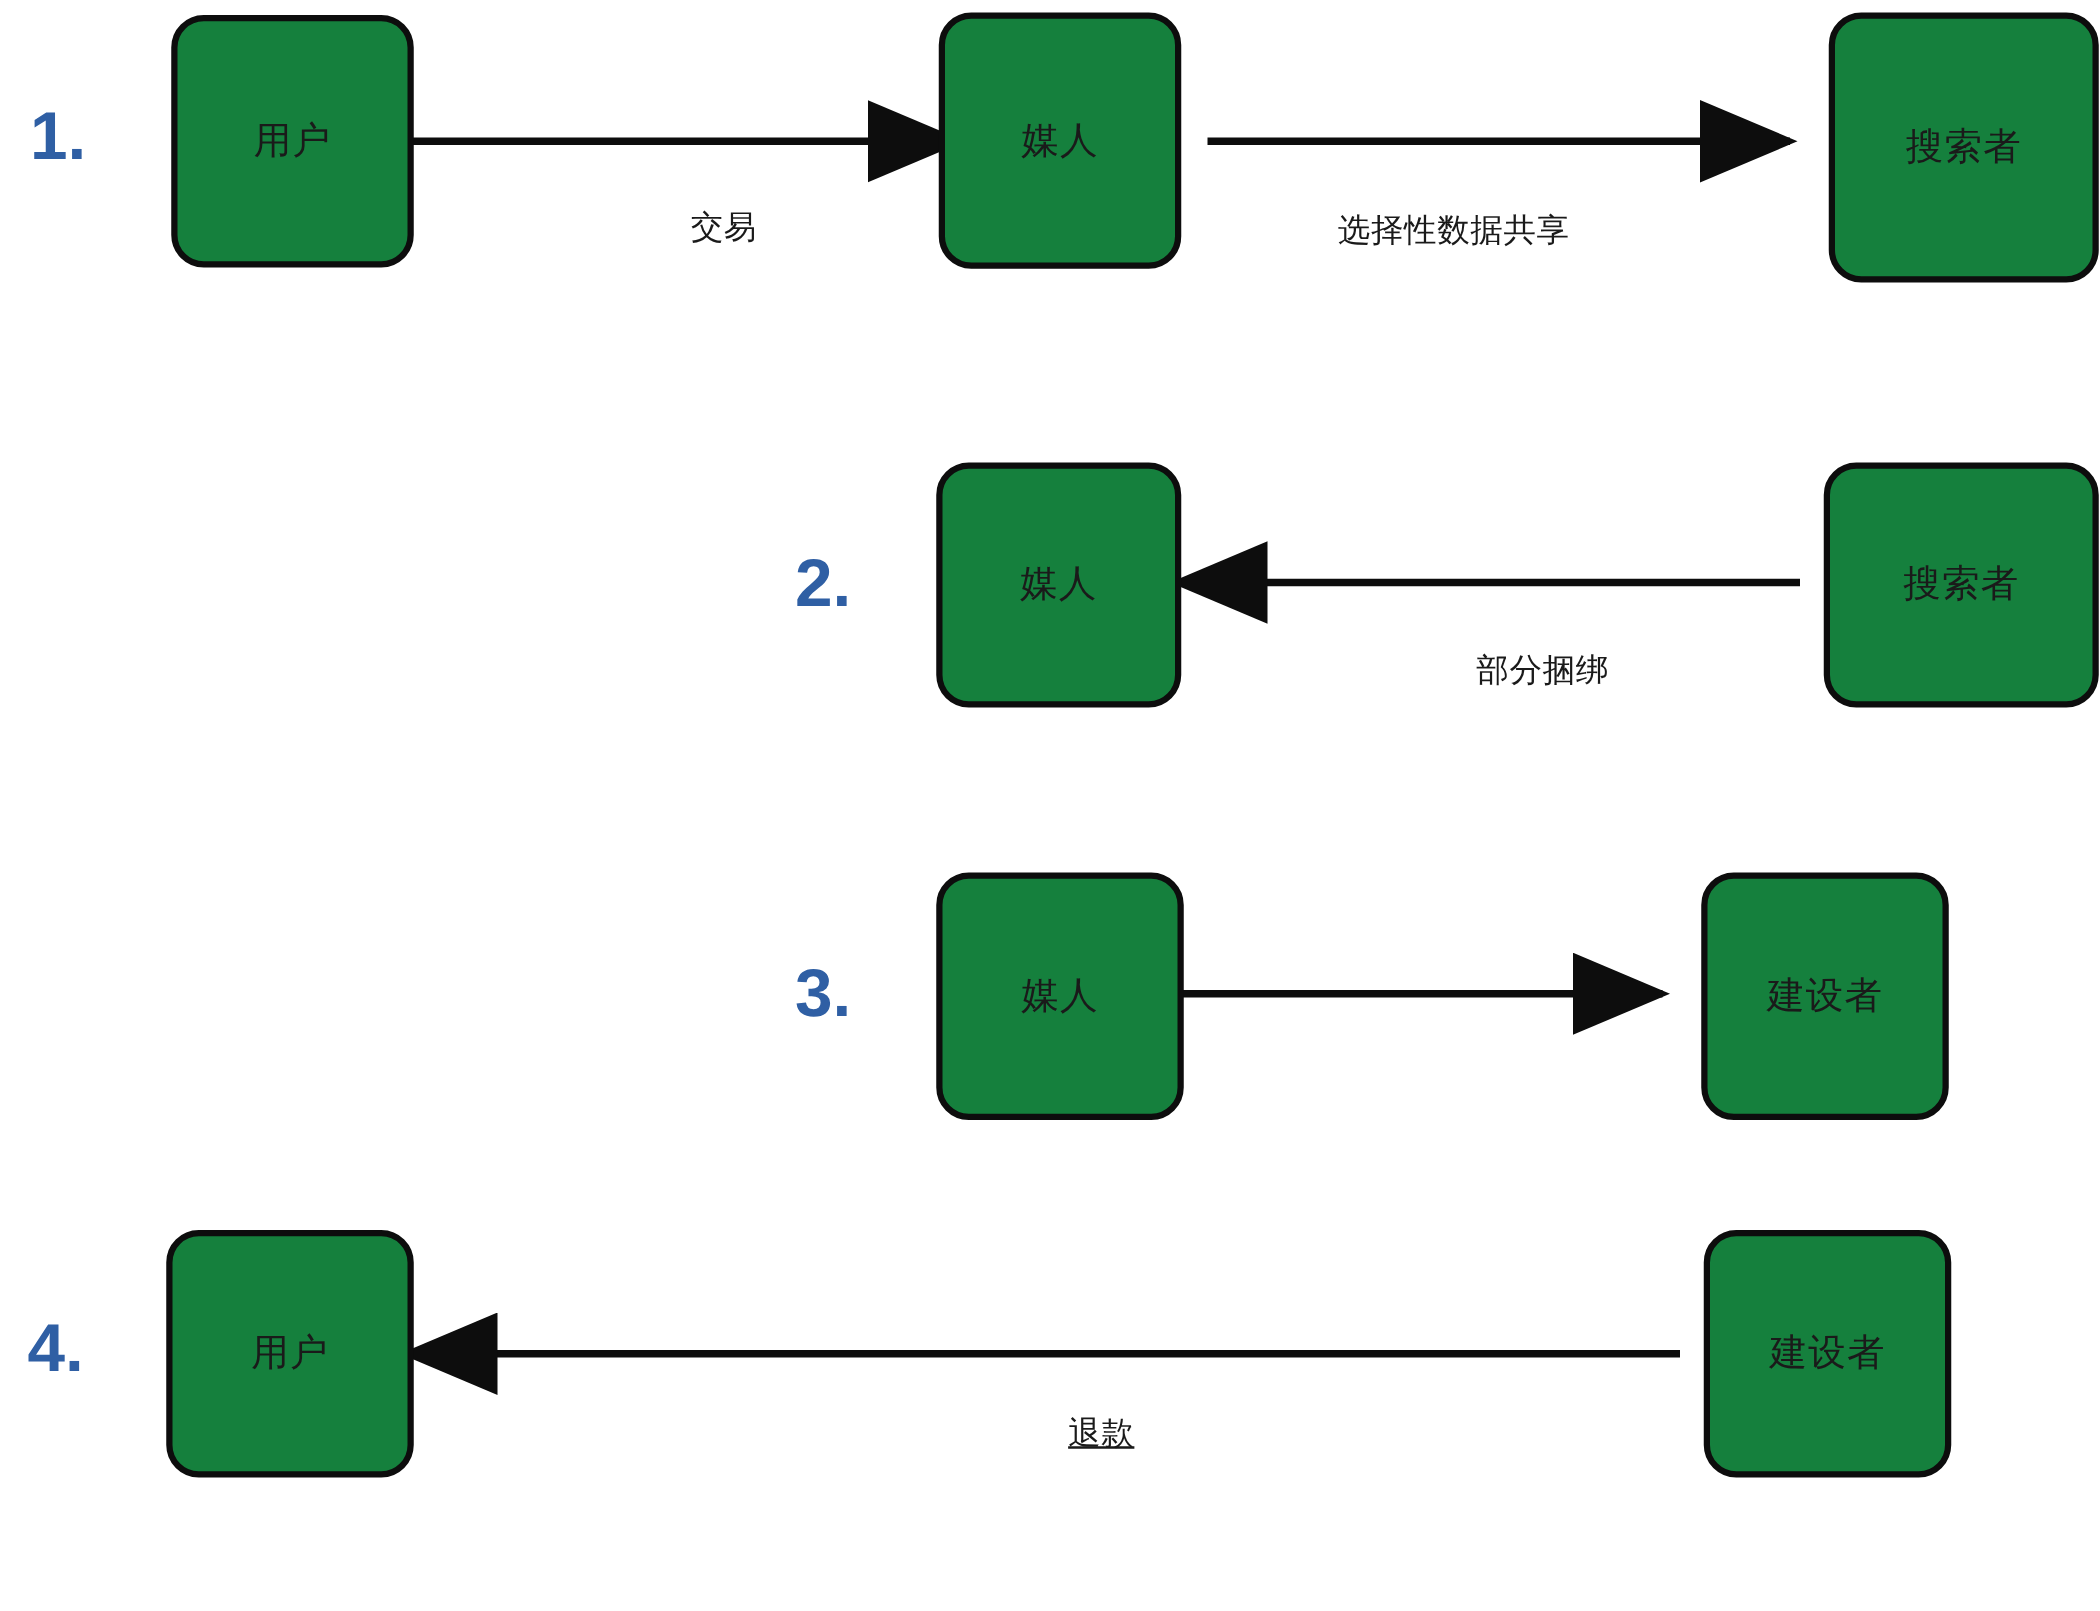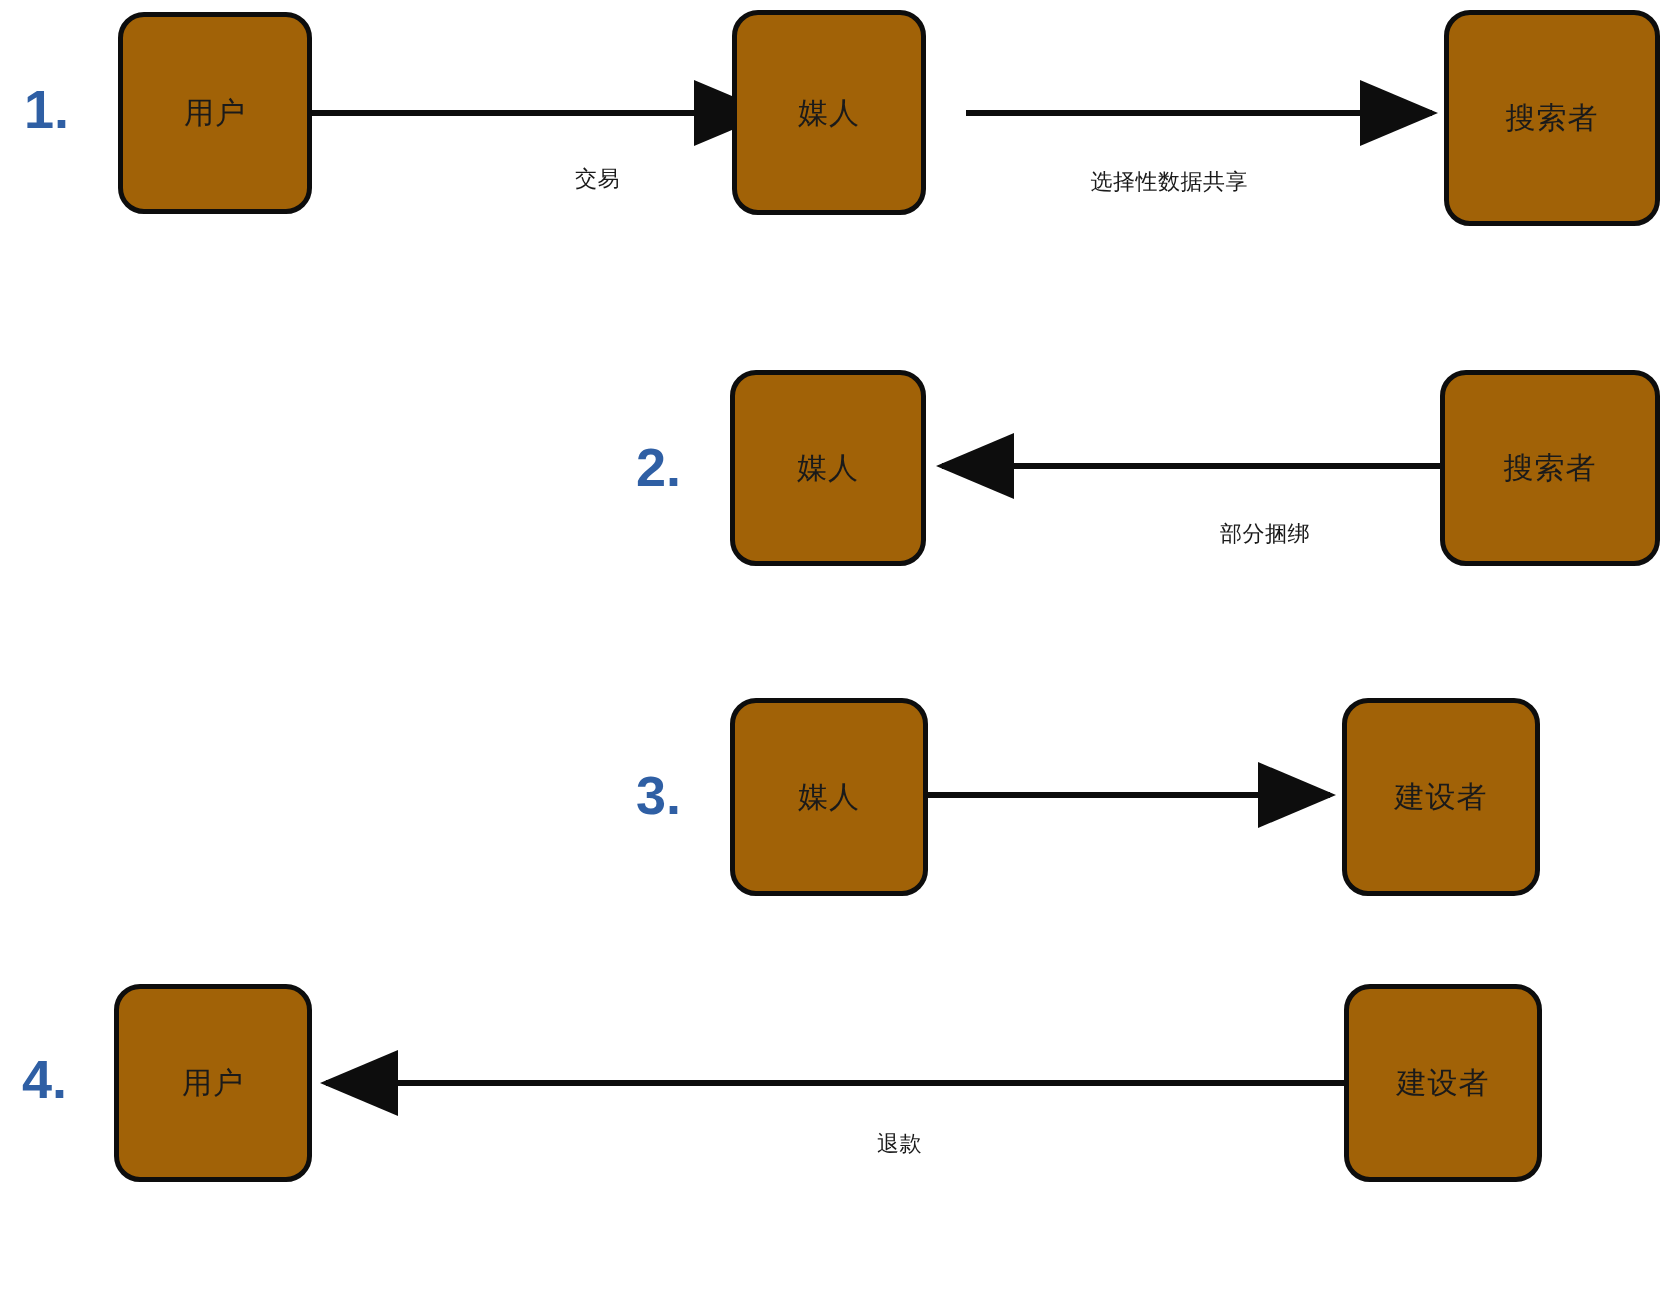--- a/index.html
+++ b/index.html
@@ -20,49 +20,51 @@
   #svg-layer {
     position: absolute;
     left: 0;
     top: 0;
     width: 1680px;
     height: 1289px;
   }
   .node {
     position: absolute;
     box-sizing: border-box;
-    background: #a16207;
+    background: #15803d;
     border: 5px solid #0d0d0d;
     border-radius: 26px;
     display: flex;
     align-items: center;
     justify-content: center;
+    margin-left: 19px;
   }
   .node-label {
     font-size: 30px;
     color: #1a1a1a;
     line-height: 1.2;
     letter-spacing: 1px;
     white-space: nowrap;
   }
   .step-number {
     position: absolute;
     color: #2f5fa4;
     font-size: 54px;
     font-weight: bold;
     line-height: 1;
     white-space: nowrap;
   }
   .edge-label {
     position: absolute;
-    font-size: 22px;
+    font-size: 26px;
     color: #1a1a1a;
     line-height: 1.3;
     letter-spacing: 0.5px;
-    text-align: right;
+    text-align: center;
+    margin-left: 24px;
   }
   .edge-label.wrapped {
     width: 218px;
   }
   .edge-label.narrow {
     width: 130px;
   }
 </style>
 </head>
 <body>
@@ -134,15 +136,15 @@
   <div class="step-number" style="left:22px; top:1052px;">4.</div>
 
   <div class="node" style="left:114px; top:984px; width:198px; height:198px;">
     <span class="node-label">用户</span>
   </div>
 
   <div class="node" style="left:1344px; top:984px; width:198px; height:198px;">
     <span class="node-label">建设者</span>
   </div>
 
-  <div class="edge-label narrow" style="left:792px; top:1130px;">退款</div>
+  <div class="edge-label narrow" style="left:792px; top:1130px;text-decoration:underline;">退款</div>
 
 </div>
 
 </body></html>

